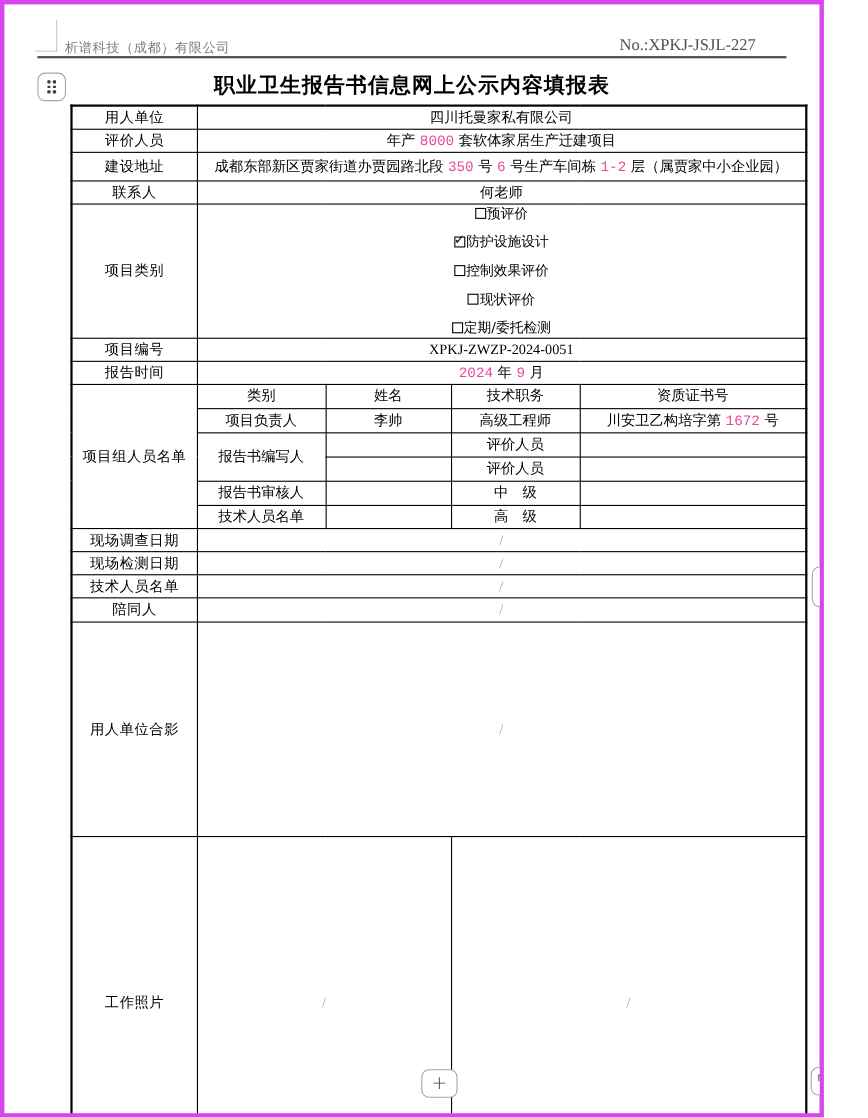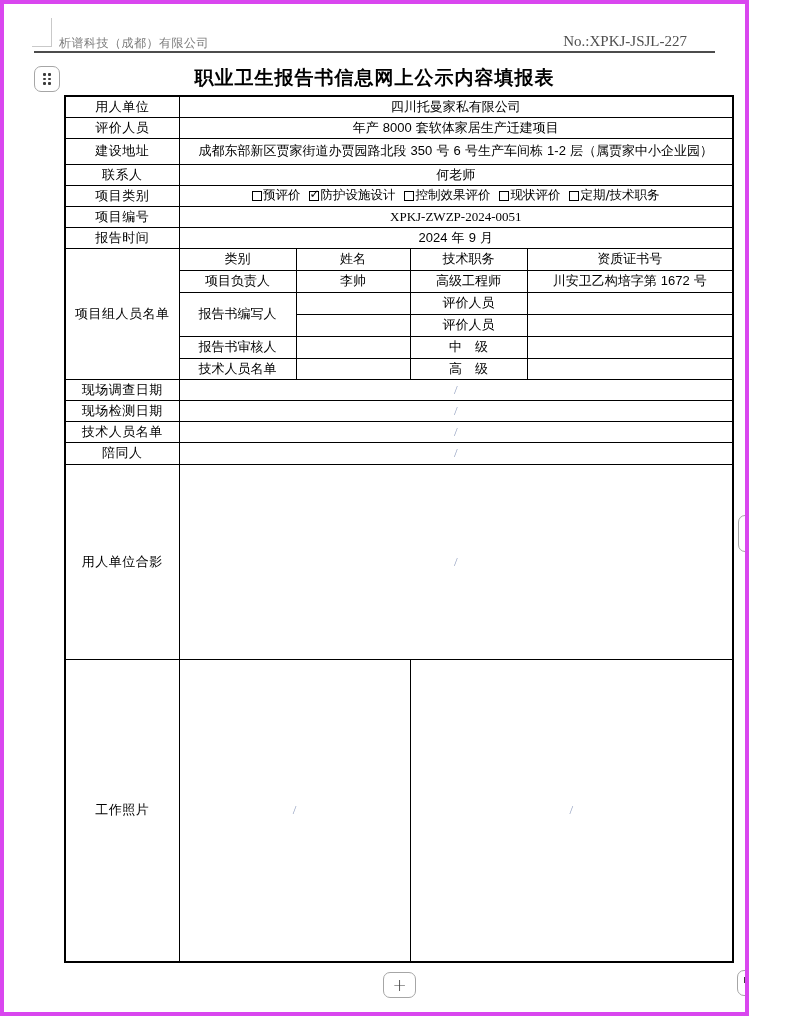--- a/index.html
+++ b/index.html
@@ -28,26 +28,26 @@
   .exp-ico i.b{right:0;bottom:0;border-right:1.5px solid #3d3d3d;border-bottom:1.5px solid #3d3d3d;}
 
   
   .title{position:absolute;left:0;top:61px;width:100%;text-align:center;font-size:19px;font-weight:bold;letter-spacing:1px;}
 
   
   table.form{position:absolute;left:60px;top:91px;width:668px;border-collapse:collapse;table-layout:fixed;border:2px solid #000;}
   table.form td{border:1px solid #000;text-align:center;vertical-align:middle;font-size:13px;padding:0 2px;overflow:hidden;}
   td.lbl{letter-spacing:.5px;}
   .serif{font-family:"Liberation Serif","DejaVu Serif",serif;}
-  .num{color:#000000;font-family:Liberation Sans, sans-serif;}
+  .num{color:#ec4899;font-family:Liberation Mono, monospace;}
   .slash{color:#94a1c1;font-family:"Liberation Serif","DejaVu Serif",serif;}
   td.addr{font-size:12px;white-space:nowrap;letter-spacing:0;padding:0 1px;}
 
   
-  .opts{display:flex;justify-content:center;align-items:center;gap:9px;white-space:nowrap;}
+  .opts{display:flex;justify-content:center;align-items:center;gap:9px;white-space:nowrap;flex-direction:column;}
   .opt{display:inline-flex;align-items:center;gap:1px;font-size:12.5px;}
   .cb{position:relative;display:inline-block;width:10px;height:10px;border:1px solid #000;box-sizing:border-box;flex:none;}
   .cb.checked::after{content:"✓";position:absolute;left:-1px;top:-5px;font-size:12px;font-weight:bold;color:#000;}
 </style>
 </head>
 <body>
 
 <div class="page">
 
   <div class="corner tl"></div>
@@ -110,21 +110,21 @@
           <span class="opt">
                 <span class="cb"></span>
                 <span>控制效果评价</span>
               </span>
           <span class="opt">
                 <span class="cb"></span>
                 <span>现状评价</span>
               </span>
           <span class="opt">
                 <span class="cb"></span>
-                <span>定期/技术职务</span>
+                <span>定期/委托检测</span>
               </span>
         </span>
       </td>
     </tr>
     <tr style="height:21px">
       <td class="lbl">项目编号</td>
       <td colspan="4" class="serif">XPKJ-ZWZP-2024-0051</td>
     </tr>
     <tr style="height:21px">
       <td class="lbl">报告时间</td>

